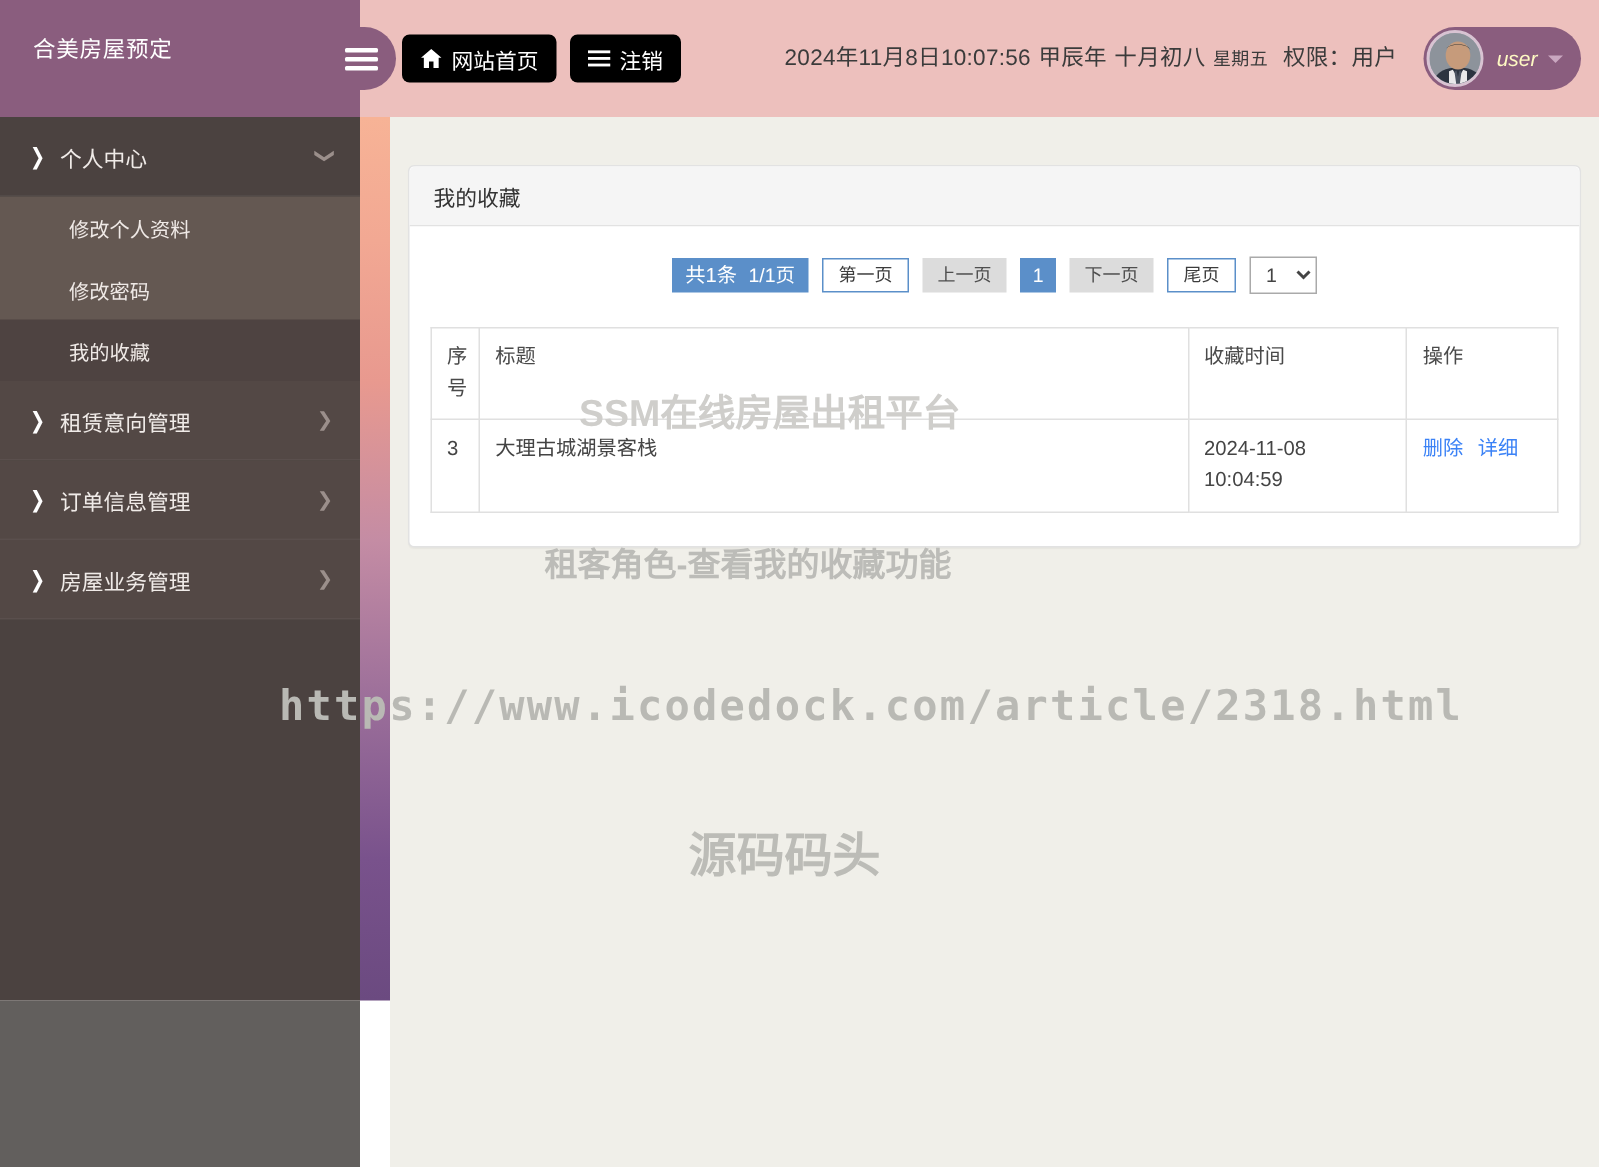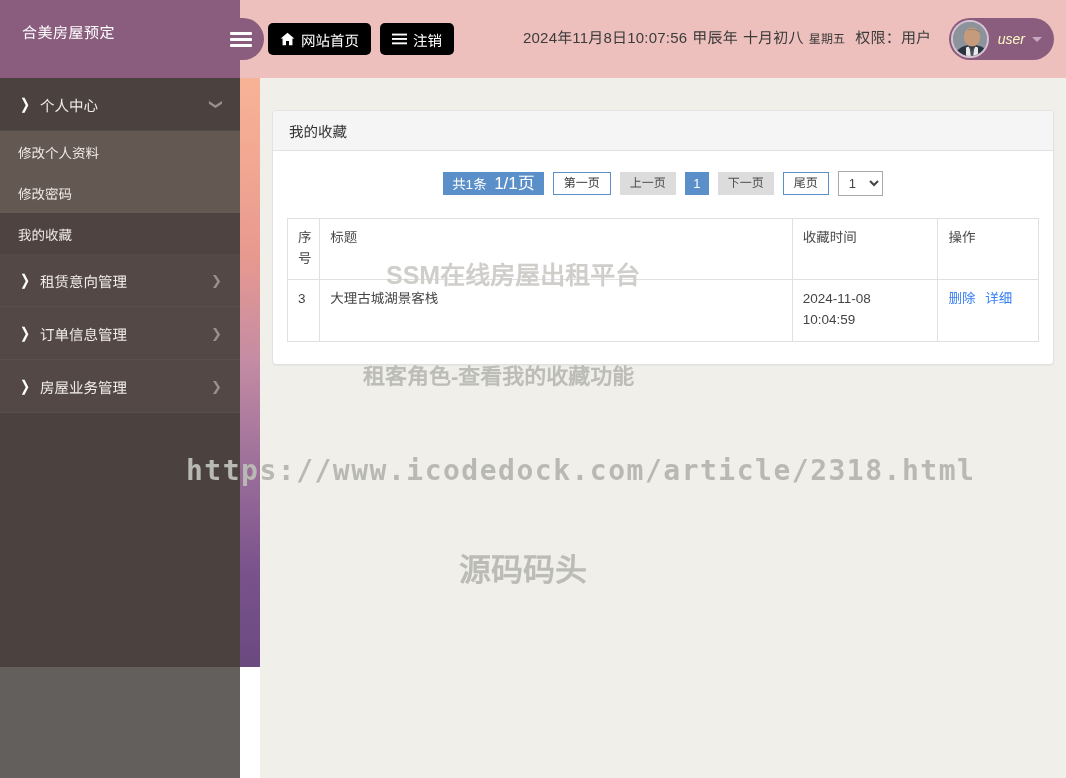--- a/index.html
+++ b/index.html
@@ -199,21 +199,21 @@
     right: 18px;
     color: #9b8f8b;
     font-size: 13px;
   }
   .nav-item .arrow-end.down { transform: rotate(90deg); }
 
   .nav-sub {
     display: flex;
     align-items: center;
     height: 41px;
-    padding-left: 18px;
+    padding-left: 46px;
     color: #efe9e6;
     font-size: 13.5px;
     cursor: pointer;
     background: #645852;
   }
   .nav-sub.active { background: #4e4341; }
   .sub-group { background: #645852; }
 
   
   .card {
@@ -251,21 +251,21 @@
     font-size: 13.5px;
   }
   .pg-info {
     background: #5b8fc9;
     color: #ffffff;
     height: 23px;
     line-height: 23px;
     padding: 0 9px;
     white-space: nowrap;
   }
-  .pg-info .s { font-size: 17px; text-align: right; }
+  .pg-info .s { font-size: 13px; text-align: right; }
   .pg-btn {
     height: 23px;
     line-height: 21px;
     padding: 0 10px;
     background: #dcdcdc;
     color: #4e4e4e;
     border: none;
     font-family: inherit;
     font-size: 12px;
     cursor: pointer;

